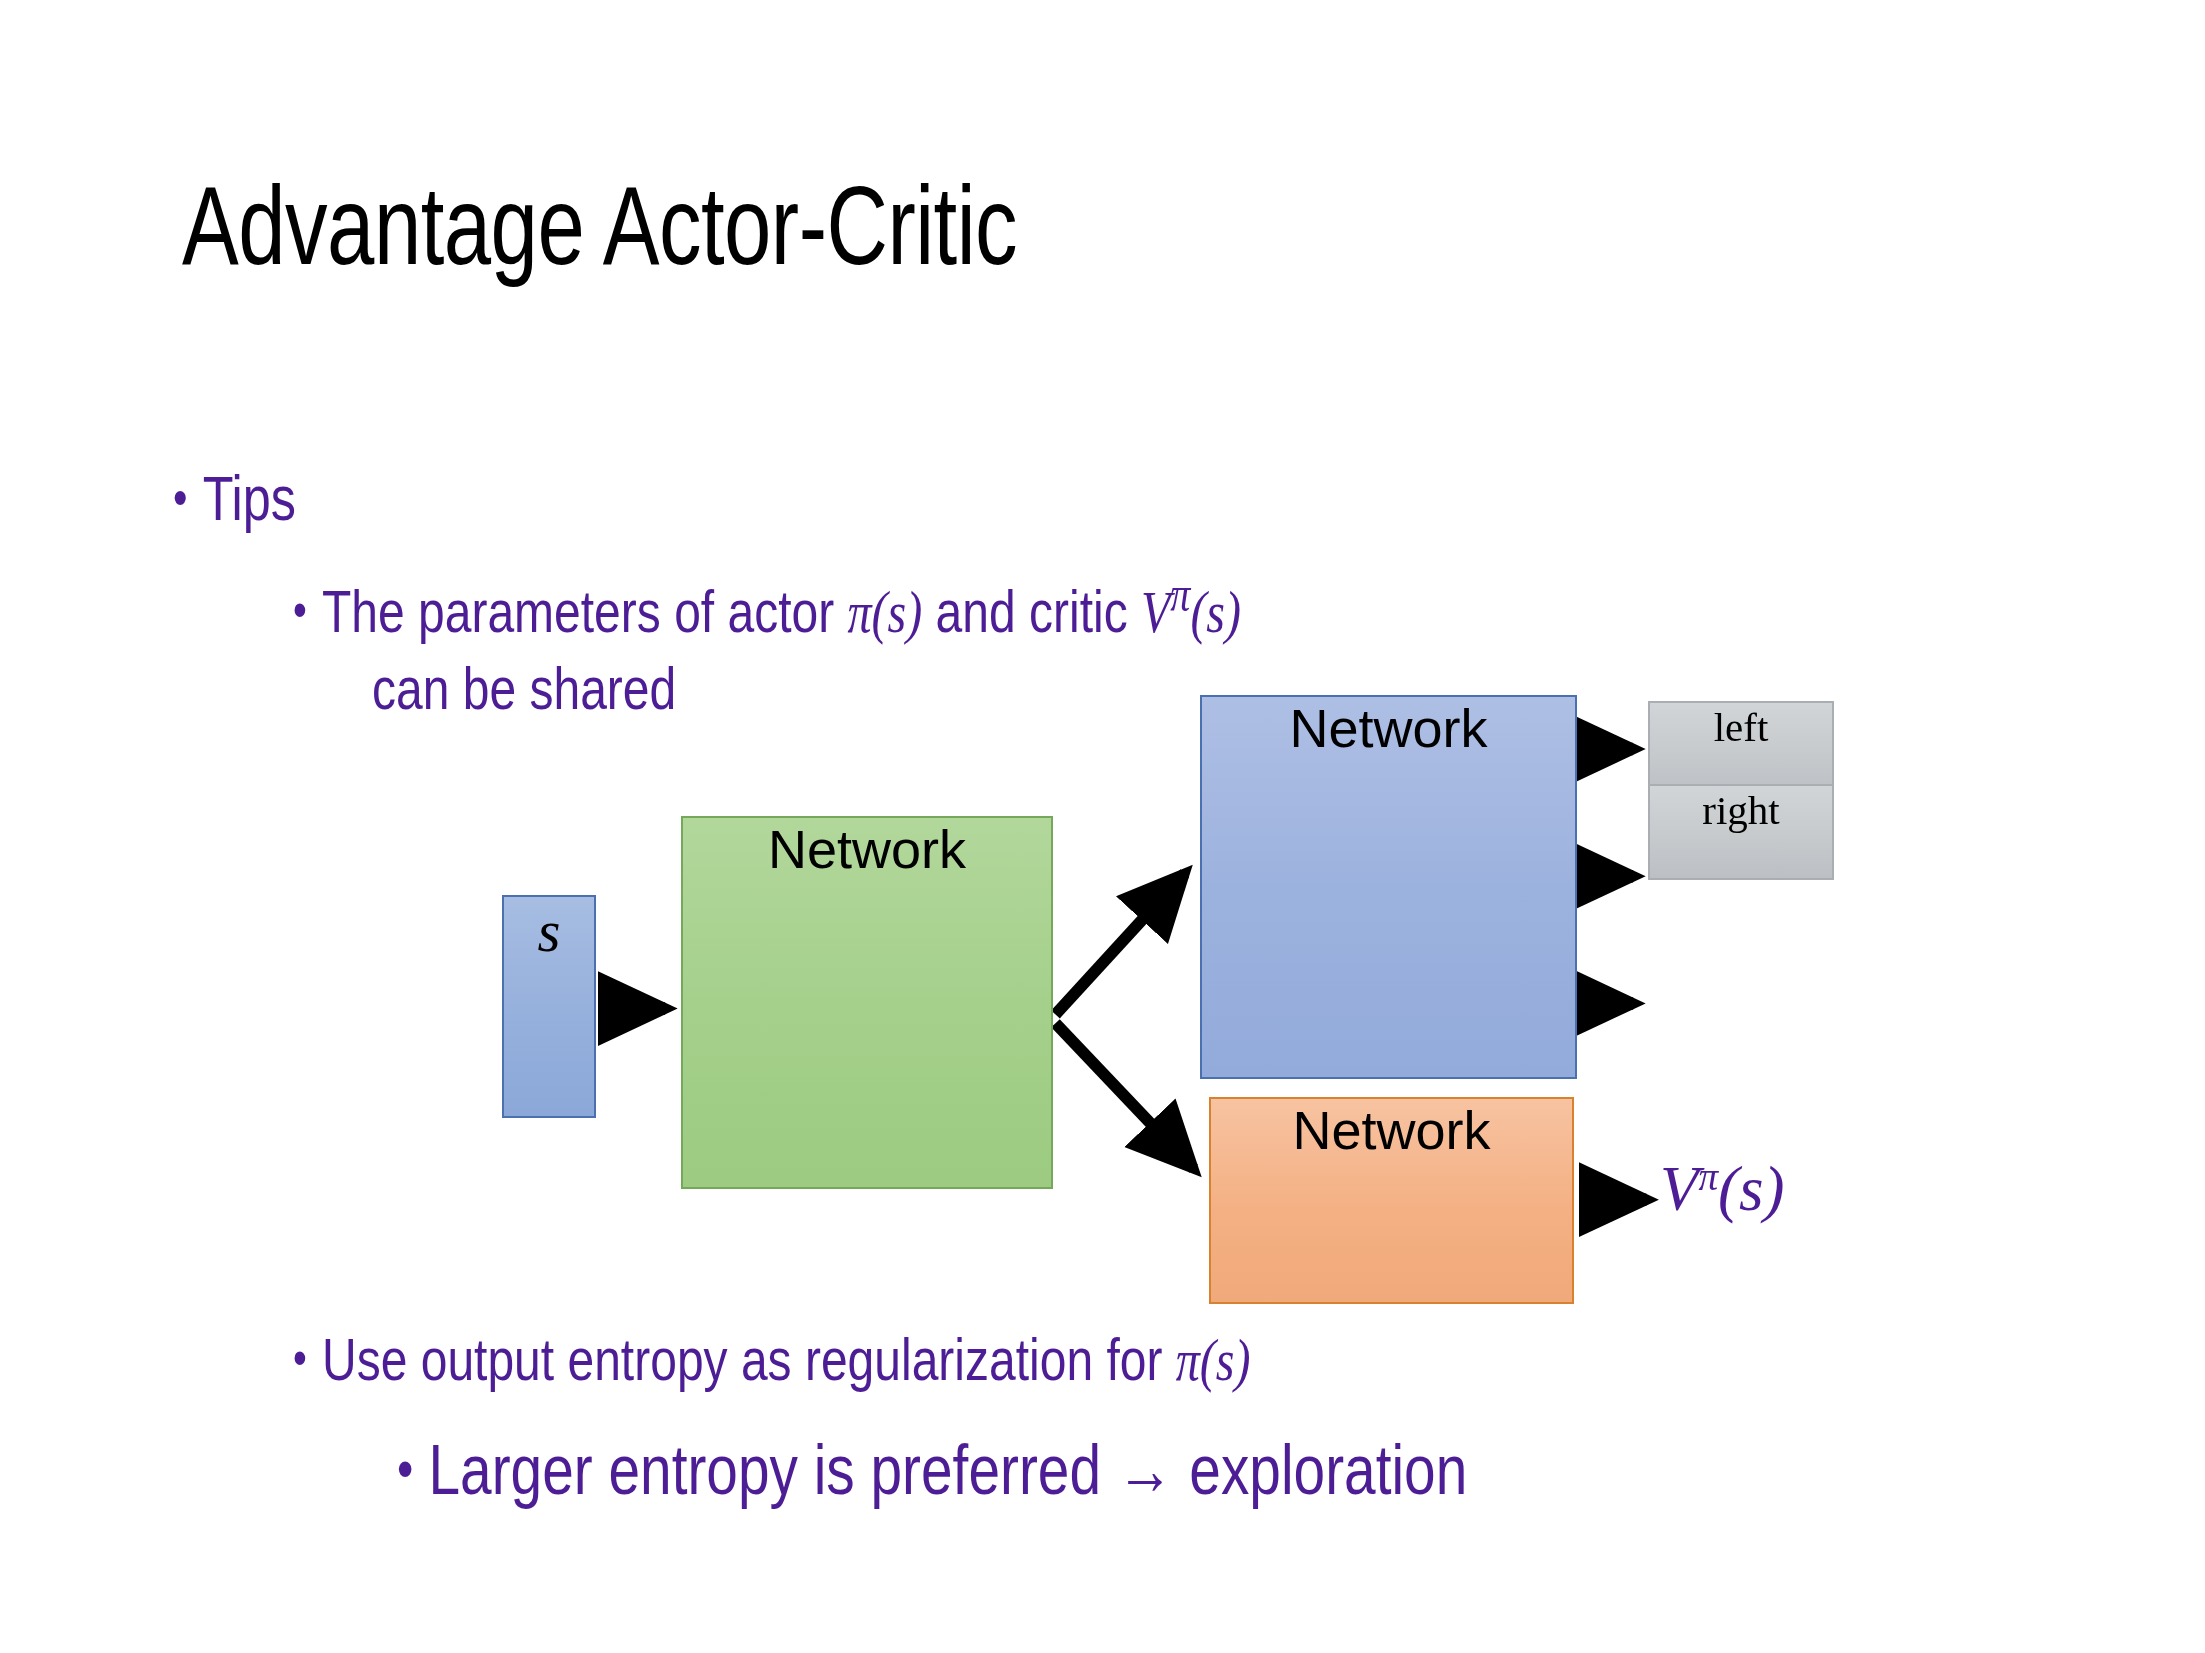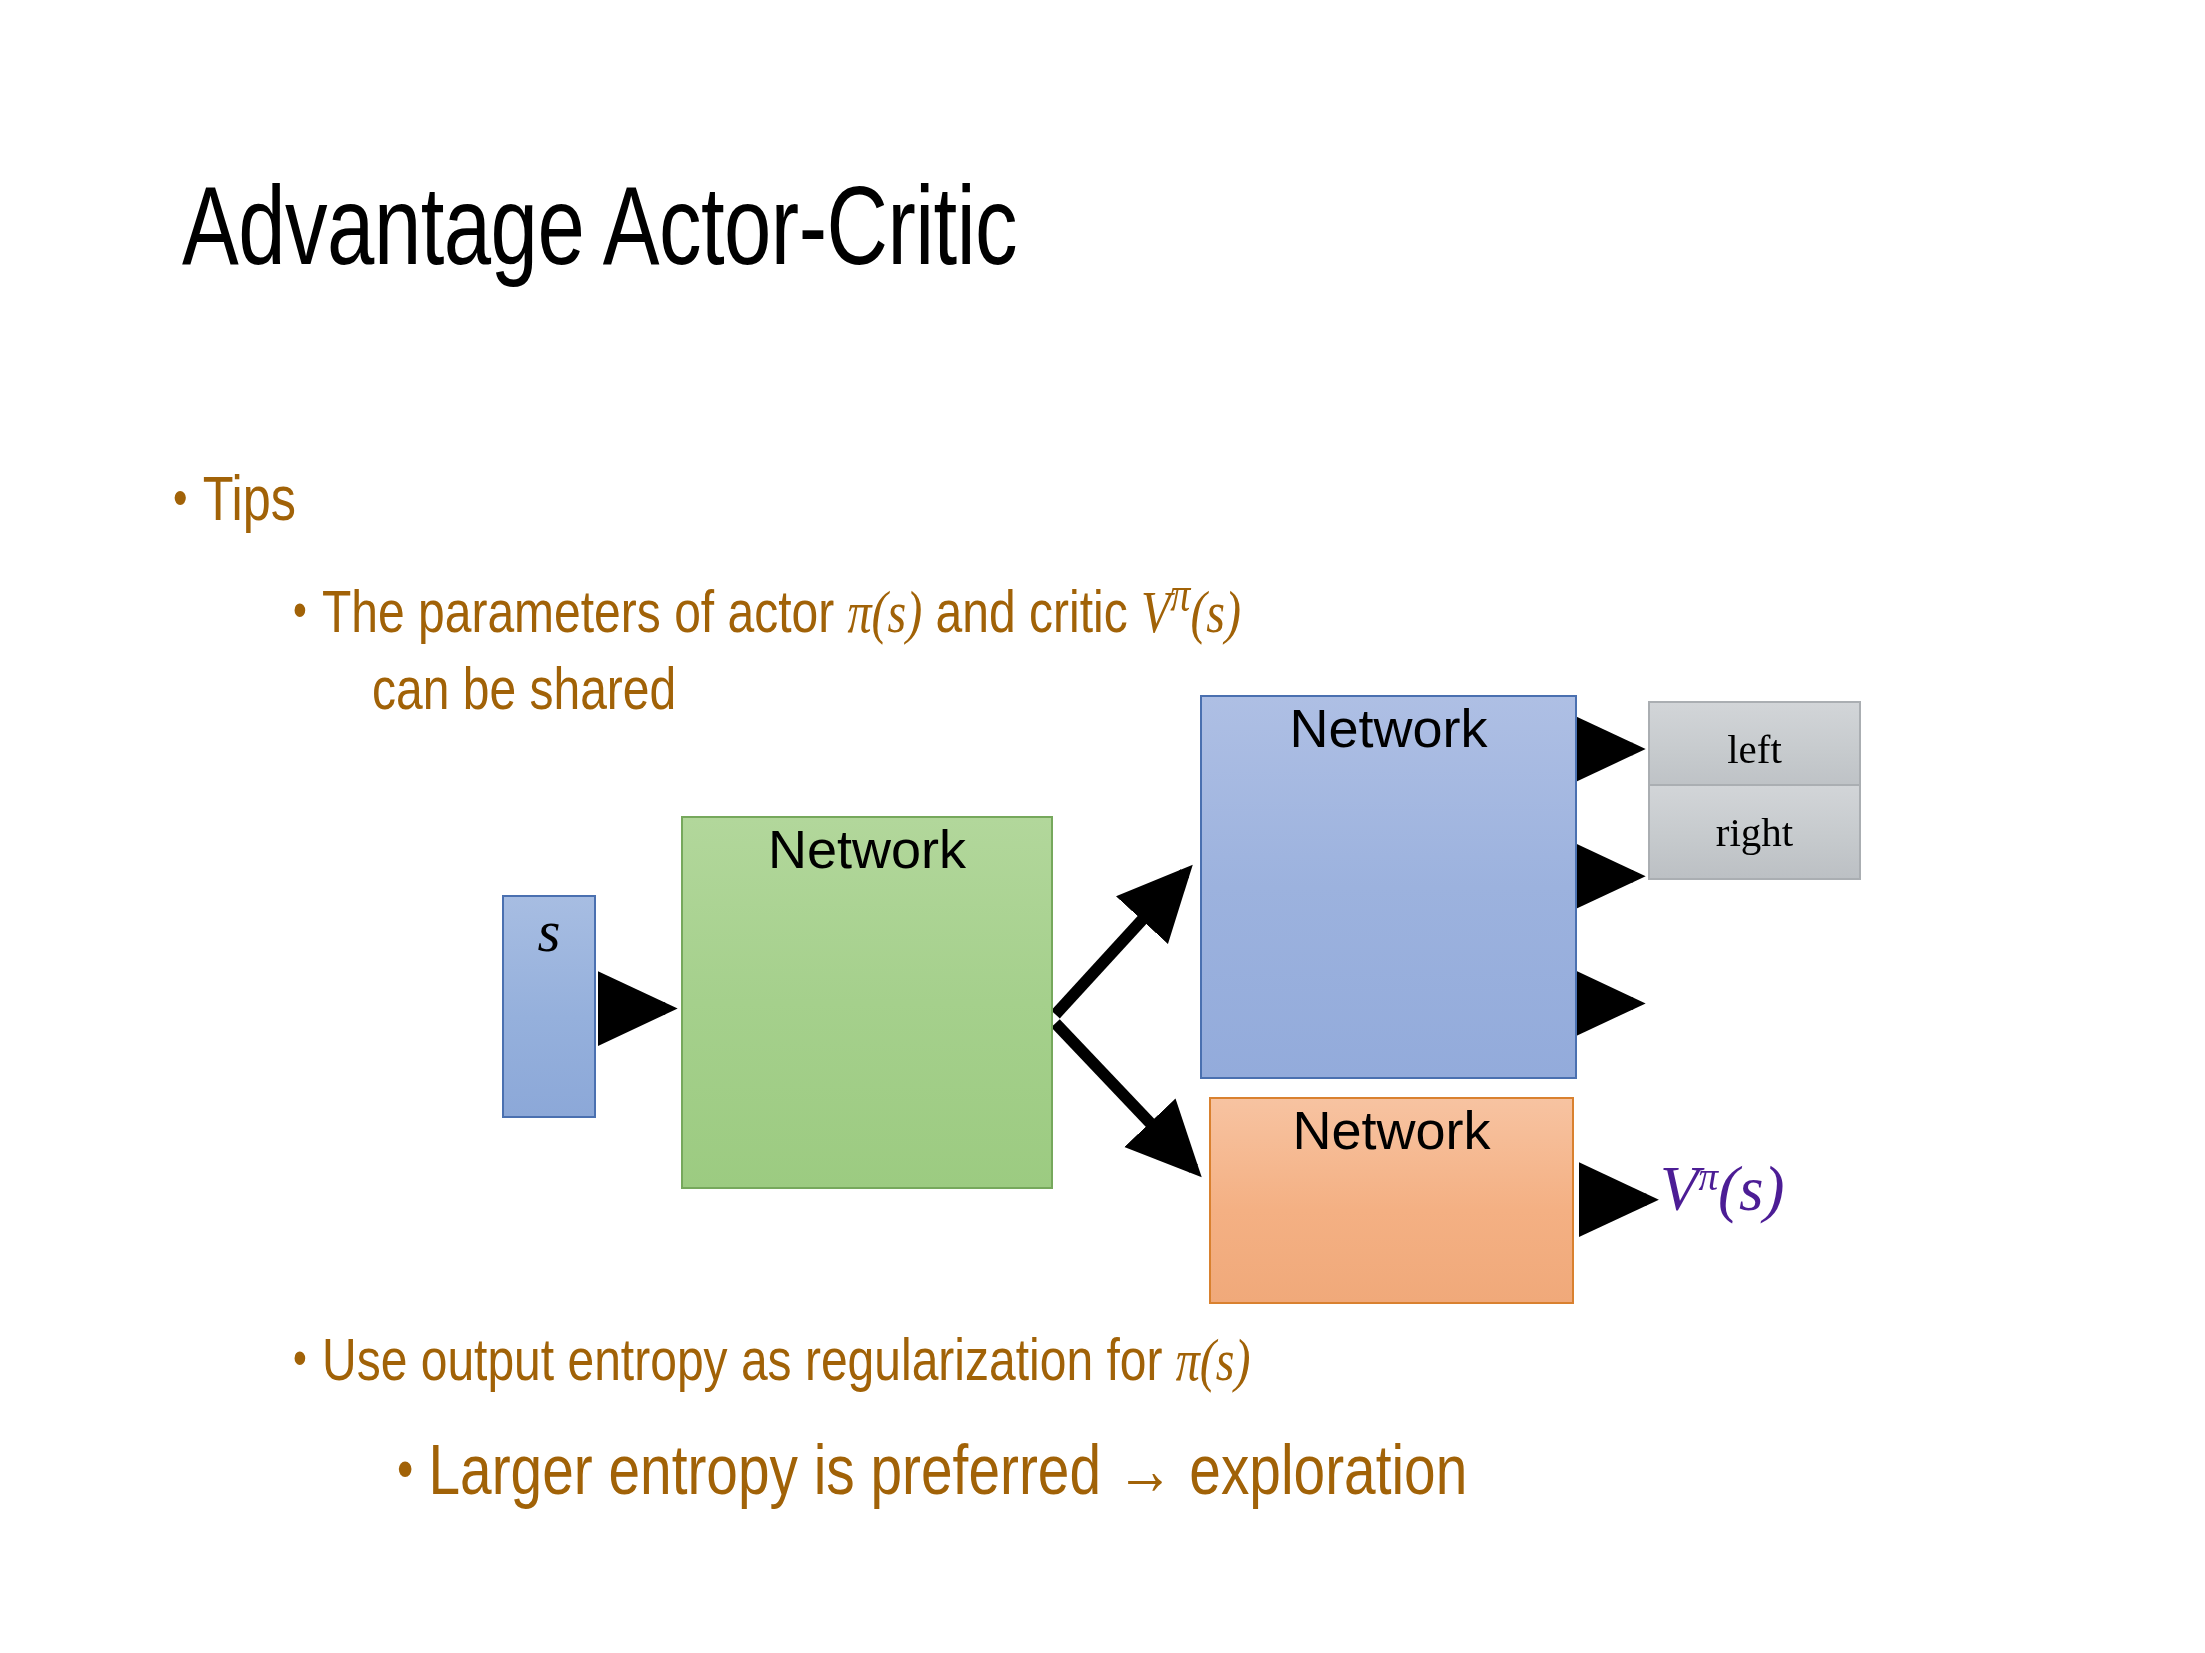--- a/index.html
+++ b/index.html
@@ -13,21 +13,21 @@
     font-size:112px; line-height:1.08; font-weight:400;
     letter-spacing:-0.7px; color:#000;
     transform:scaleX(0.76); transform-origin:left top;
     white-space:nowrap;
   }
 
   
   .bullet{
     position:absolute;
     font-family:"Liberation Sans",sans-serif;
-    color:#a16207; white-space:nowrap;
+    color:#4c1d95; white-space:nowrap;
     transform-origin:left top;
   }
   .bullet .dot{display:inline-block; margin-right:19px; font-size:0.82em; vertical-align:0.10em;}
   .lvl1{ font-size:63px; }
   .lvl2{ font-size:60px;text-align:right; }
   .lvl3{ font-size:71px; }
 
   
   .squeeze{ transform:scaleX(0.80); transform-origin:left top; }
 
@@ -62,22 +62,22 @@
     background:linear-gradient(180deg,#AEBFE4 0%,#9CB2DE 50%,#93ABDB 100%);
     border:2.2px solid #4A70B0;
   }
   #node-critic{
     left:1209px; top:1097px; width:365px; height:207px;
     background:linear-gradient(180deg,#F7C3A1 0%,#F4B083 55%,#F0A97A 100%);
     border:2.2px solid #D9812F;
   }
   .out-box{
     position:absolute; box-sizing:border-box;
-    display:flex; align-items:center; justify-content:center;
-    width:213px; height:96px; left:1648px;
+    display:flex; align-items:flex-start; justify-content:center;
+    width:186px; height:96px; left:1648px;
     background:linear-gradient(180deg,#D2D5D8 0%,#C6CACD 55%,#BCC0C4 100%);
     border:2.2px solid #AAAEB2;
     font-family:"Liberation Serif",serif; font-size:41px; color:#000;
   }
   #out-left{ top:701px; }
   #out-right{ top:784px; }
   #out-fire{ top:955px; }
 
   #vpi-label{
     position:absolute; left:1660px; top:1153px;

